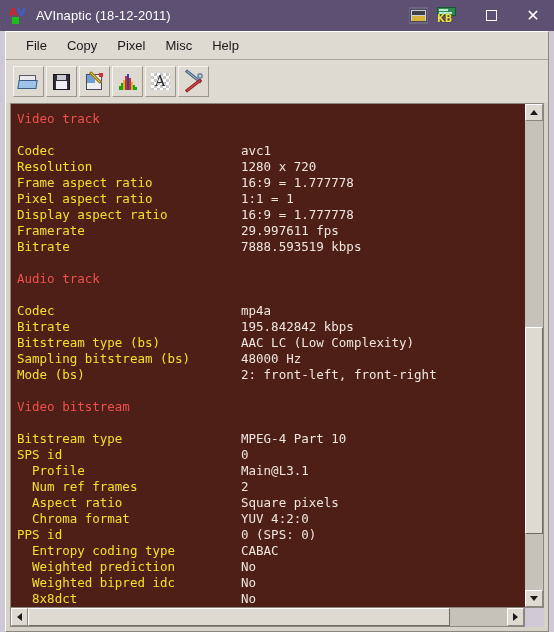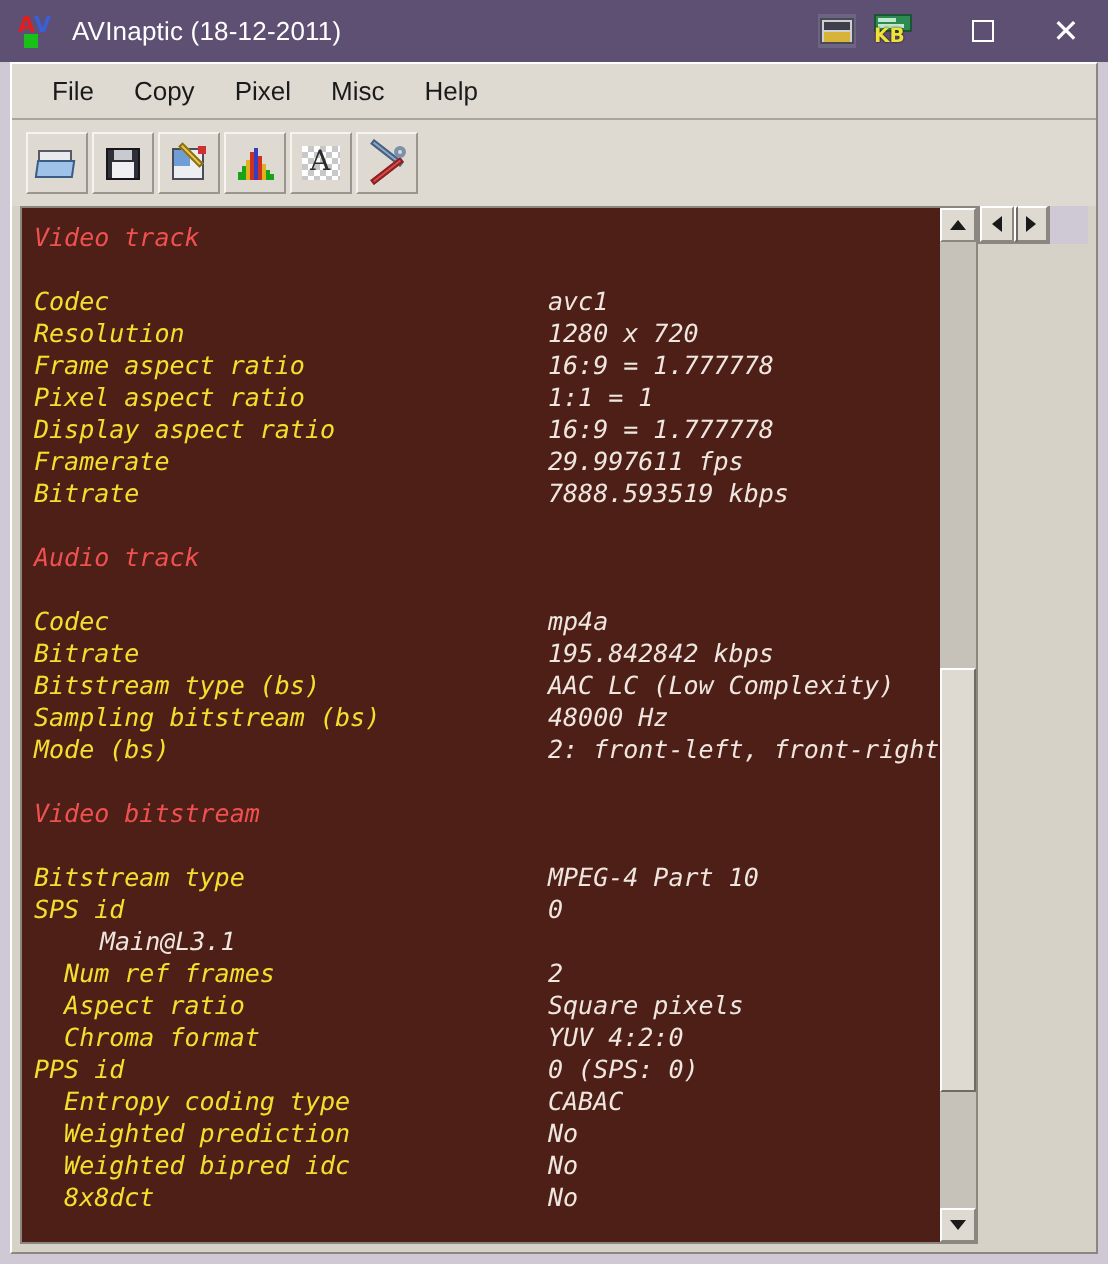--- a/index.html
+++ b/index.html
@@ -284,24 +284,23 @@
   }
   .ico.tools .t-head {
     position:absolute; left:14px; top:1px; width:6px; height:6px;
     border:2px solid #7a90ab; border-radius:50%; box-sizing:border-box;
   }
 
   
   .content-area {
     flex: 1 1 auto;
     display: flex;
-    flex-direction: row;
+    flex-direction: column;
     margin: 0 4px 4px 4px;
     min-height: 0;
-    font-style: italic;
   }
   .content-row {
     flex: 1 1 auto;
     display: flex;
     min-height: 0;
   }
   .textpane {
     flex: 1 1 auto;
     background: #4d1f16;
     border: 1px solid #8b8780;
@@ -321,21 +320,20 @@
   }
   .line.blank { }
   .line .lbl {
     display: inline-block;
     width: 224px;
     flex: none;
   }
   .line .val {
     display: inline-block;
     color: #efe6e0;
-    margin-left: 33px;
   }
   .header-line {
     color: #f05050;
   }
   .key { color: #f3e02e; }
 
   
   .vscroll {
     width: 19px;
     flex: none;
@@ -558,21 +556,21 @@
             <div class="line"><span class="lbl key">Codec</span><span class="val">mp4a</span></div>
             <div class="line"><span class="lbl key">Bitrate</span><span class="val">195.842842 kbps</span></div>
             <div class="line"><span class="lbl key">Bitstream type (bs)</span><span class="val">AAC LC (Low Complexity)</span></div>
             <div class="line"><span class="lbl key">Sampling bitstream (bs)</span><span class="val">48000 Hz</span></div>
             <div class="line"><span class="lbl key">Mode (bs)</span><span class="val">2: front-left, front-right</span></div>
             <div class="line blank">&nbsp;</div>
             <div class="line header-line">Video bitstream</div>
             <div class="line blank">&nbsp;</div>
             <div class="line"><span class="lbl key">Bitstream type</span><span class="val">MPEG-4 Part 10</span></div>
             <div class="line"><span class="lbl key">SPS id</span><span class="val">0</span></div>
-            <div class="line"><span class="val">Main@L3.1</span></div>
+            <div class="line"><span class="lbl key">  Profile</span><span class="val">Main@L3.1</span></div>
             <div class="line"><span class="lbl key">  Num ref frames</span><span class="val">2</span></div>
             <div class="line"><span class="lbl key">  Aspect ratio</span><span class="val">Square pixels</span></div>
             <div class="line"><span class="lbl key">  Chroma format</span><span class="val">YUV 4:2:0</span></div>
             <div class="line"><span class="lbl key">PPS id</span><span class="val">0 (SPS: 0)</span></div>
             <div class="line"><span class="lbl key">  Entropy coding type</span><span class="val">CABAC</span></div>
             <div class="line"><span class="lbl key">  Weighted prediction</span><span class="val">No</span></div>
             <div class="line"><span class="lbl key">  Weighted bipred idc</span><span class="val">No</span></div>
             <div class="line"><span class="lbl key">  8x8dct</span><span class="val">No</span></div>
           </div>
 

